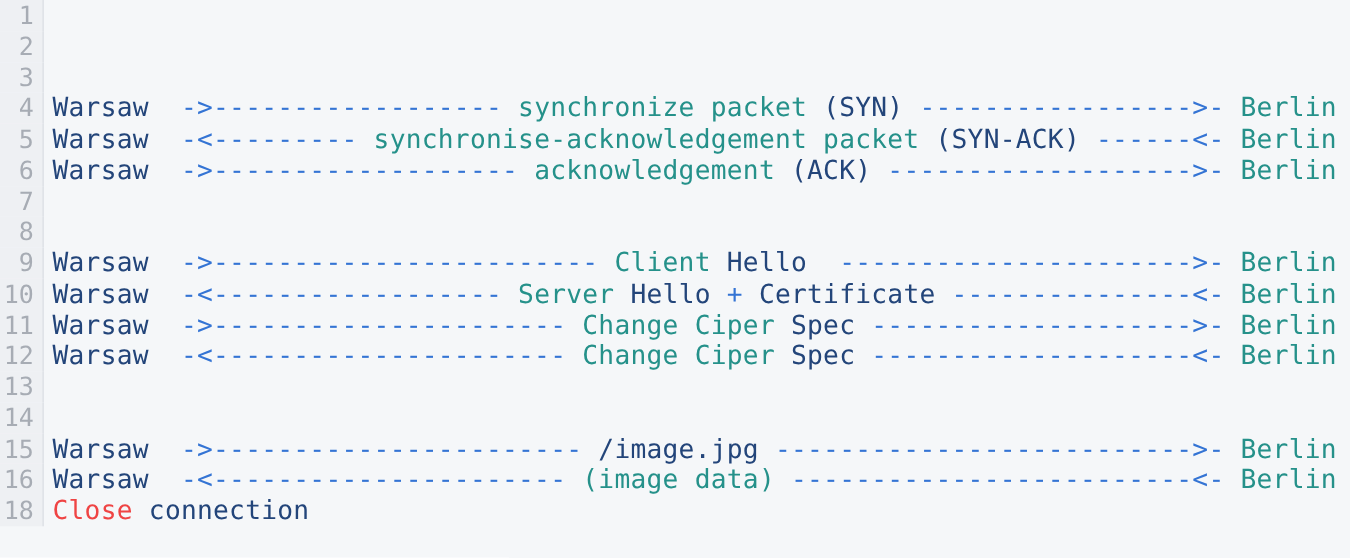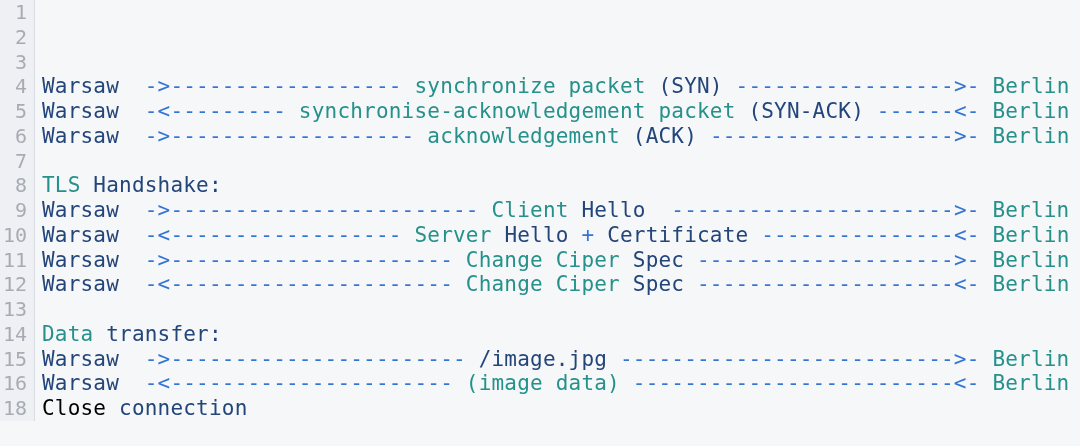--- a/index.html
+++ b/index.html
@@ -37,23 +37,23 @@
 <body>
 
 <div class="editor" id="editor">
     <div class="line"><span class="gutter">1</span></div>
     <div class="line"><span class="gutter">2</span><span class="code"></span></div>
     <div class="line"><span class="gutter">3</span></div>
     <div class="line"><span class="gutter">4</span><span class="code"><span style="color: rgb(35, 69, 122);">Warsaw  </span><span style="color: rgb(52, 116, 212);">-&gt;------------------</span><span style="color: rgb(37, 145, 138);"> synchronize packet </span><span style="color: rgb(35, 69, 122);">(SYN)</span><span style="color: rgb(35, 69, 122);"> </span><span style="color: rgb(52, 116, 212);">-----------------&gt;-</span><span style="color: rgb(37, 145, 138);"> Berlin</span></span></div>
     <div class="line"><span class="gutter">5</span><span class="code"><span style="color: rgb(35, 69, 122);">Warsaw  </span><span style="color: rgb(52, 116, 212);">-&lt;---------</span><span style="color: rgb(37, 145, 138);"> synchronise-acknowledgement packet </span><span style="color: rgb(35, 69, 122);">(SYN-ACK)</span><span style="color: rgb(35, 69, 122);"> </span><span style="color: rgb(52, 116, 212);">------&lt;-</span><span style="color: rgb(37, 145, 138);"> Berlin</span></span></div>
     <div class="line"><span class="gutter">6</span><span class="code"><span style="color: rgb(35, 69, 122);">Warsaw  </span><span style="color: rgb(52, 116, 212);">-&gt;-------------------</span><span style="color: rgb(37, 145, 138);"> acknowledgement </span><span style="color: rgb(35, 69, 122);">(ACK)</span><span style="color: rgb(35, 69, 122);"> </span><span style="color: rgb(52, 116, 212);">-------------------&gt;-</span><span style="color: rgb(37, 145, 138);"> Berlin</span></span></div>
     <div class="line"><span class="gutter">7</span><span class="code"></span></div>
-    <div class="line"><span class="gutter">8</span><span class="code"><span style="color: rgb(37, 145, 138);">TLS</span><span style="color: rgb(35, 69, 122);"> Handshake:</span></span></div>
+    <div class="line"><span class="gutter">8</span></div>
     <div class="line"><span class="gutter">9</span><span class="code"><span style="color: rgb(35, 69, 122);">Warsaw  </span><span style="color: rgb(52, 116, 212);">-&gt;------------------------</span><span style="color: rgb(37, 145, 138);"> Client </span><span style="color: rgb(35, 69, 122);">Hello</span><span style="color: rgb(35, 69, 122);">  </span><span style="color: rgb(52, 116, 212);">----------------------&gt;-</span><span style="color: rgb(37, 145, 138);"> Berlin</span></span></div>
     <div class="line"><span class="gutter">10</span><span class="code"><span style="color: rgb(35, 69, 122);">Warsaw  </span><span style="color: rgb(52, 116, 212);">-&lt;------------------</span><span style="color: rgb(37, 145, 138);"> Server </span><span style="color: rgb(35, 69, 122);">Hello</span><span style="color: rgb(35, 69, 122);"> </span><span style="color: rgb(52, 116, 212);">+</span><span style="color: rgb(35, 69, 122);"> </span><span style="color: rgb(35, 69, 122);">Certificate</span><span style="color: rgb(35, 69, 122);"> </span><span style="color: rgb(52, 116, 212);">---------------&lt;-</span><span style="color: rgb(37, 145, 138);"> Berlin</span></span></div>
     <div class="line"><span class="gutter">11</span><span class="code"><span style="color: rgb(35, 69, 122);">Warsaw  </span><span style="color: rgb(52, 116, 212);">-&gt;----------------------</span><span style="color: rgb(37, 145, 138);"> Change Ciper </span><span style="color: rgb(35, 69, 122);">Spec</span><span style="color: rgb(35, 69, 122);"> </span><span style="color: rgb(52, 116, 212);">--------------------&gt;-</span><span style="color: rgb(37, 145, 138);"> Berlin</span></span></div>
     <div class="line"><span class="gutter">12</span><span class="code"><span style="color: rgb(35, 69, 122);">Warsaw  </span><span style="color: rgb(52, 116, 212);">-&lt;----------------------</span><span style="color: rgb(37, 145, 138);"> Change Ciper </span><span style="color: rgb(35, 69, 122);">Spec</span><span style="color: rgb(35, 69, 122);"> </span><span style="color: rgb(52, 116, 212);">--------------------&lt;-</span><span style="color: rgb(37, 145, 138);"> Berlin</span></span></div>
     <div class="line"><span class="gutter">13</span><span class="code"></span></div>
-    <div class="line"><span class="gutter">14</span><span class="code"><span style="color: rgb(37, 145, 138);">Data</span><span style="color: rgb(35, 69, 122);"> transfer:</span></span></div>
+    <div class="line"><span class="gutter">14</span></div>
     <div class="line"><span class="gutter">15</span><span class="code"><span style="color: rgb(35, 69, 122);">Warsaw  </span><span style="color: rgb(52, 116, 212);">-&gt;-----------------------</span><span style="color: rgb(35, 69, 122);"> /image.jpg </span><span style="color: rgb(52, 116, 212);">--------------------------&gt;-</span><span style="color: rgb(37, 145, 138);"> Berlin</span></span></div>
     <div class="line"><span class="gutter">16</span><span class="code"><span style="color: rgb(35, 69, 122);">Warsaw  </span><span style="color: rgb(52, 116, 212);">-&lt;----------------------</span><span style="color: rgb(37, 145, 138);"> (image data) </span><span style="color: rgb(52, 116, 212);">-------------------------&lt;-</span><span style="color: rgb(37, 145, 138);"> Berlin</span></span></div>
-    <div class="line"><span class="gutter">18</span><span class="code"><span style="color: #000000;">Close</span><span style="color: rgb(35, 69, 122);"> connection</span></span></div>
+    <div class="line"><span class="gutter">18</span><span class="code"><span style="color: #ef4444;">Close</span><span style="color: rgb(35, 69, 122);"> connection</span></span></div>
   </div>
 
 </body></html>

